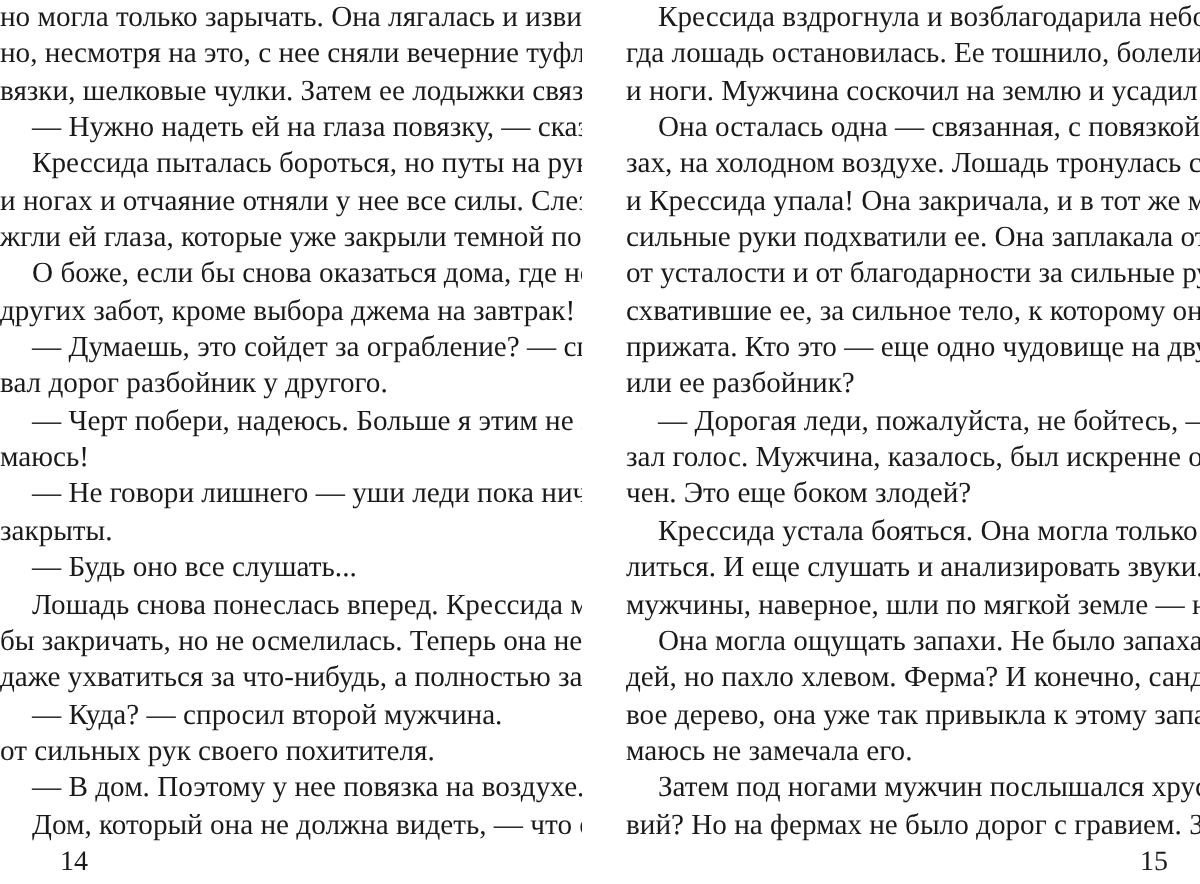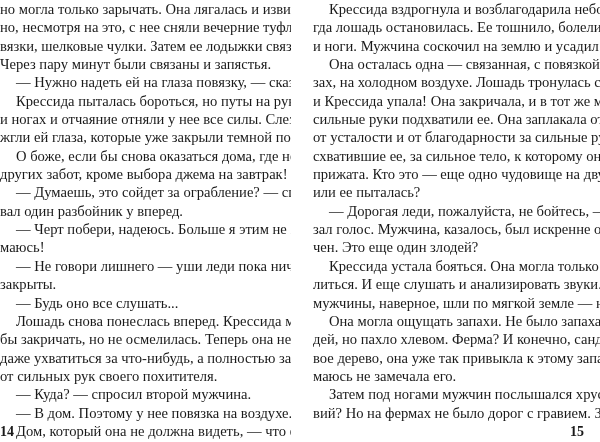--- a/index.html
+++ b/index.html
@@ -5,68 +5,67 @@
   html, body { margin: 0; padding: 0; background: #ffffff; }
   body { width: 600px; height: 442px; overflow: hidden; position: relative;
          font-family: "Liberation Serif", "DejaVu Serif", serif; color: #1a1a1a; }
   .page { position: absolute; top: 0; }
   .page.left { left: 0; width: 291px; }
   .page.right { left: 313px; width: 287px; }
   .ln { height: 18.35px; line-height: 18.35px; font-size: 14.6px; white-space: nowrap;
         text-align: justify; text-align-last: justify; overflow: hidden; }
   .ln.last { text-align-last: left; }
   .ln.ind { text-indent: 16px; }
-  .pnum { position: absolute; font-weight: bold; font-size: 14px; line-height: 18px; }
+  .pnum { position: absolute; font-weight: normal; font-size: 14px; line-height: 18px; margin-left: 30px; }
   .pnum.left { left: 0; top: 423px; }
   .pnum.right { right: 16px; top: 423px; }
 </style>
 </head>
 <body>
 
 <div class="page left" id="lp">
     <div class="ln ">но могла только зарычать. Она лягалась и извивалась,</div>
     <div class="ln ">но, несмотря на это, с нее сняли вечерние туфли, под-</div>
     <div class="ln ">вязки, шелковые чулки. Затем ее лодыжки связали.</div>
-    <div class="ln last">Через пару минут были связаны и запястья.</div>
     <div class="ln ind">— Нужно надеть ей на глаза повязку, — сказал</div>
     <div class="ln ind">Крессида пыталась бороться, но путы на руках</div>
     <div class="ln ">и ногах и отчаяние отняли у нее все силы. Слезы обо-</div>
     <div class="ln ">жгли ей глаза, которые уже закрыли темной повязкой.</div>
     <div class="ln ind">О боже, если бы снова оказаться дома, где не было</div>
     <div class="ln last">других забот, кроме выбора джема на завтрак!</div>
     <div class="ln ind">— Думаешь, это сойдет за ограбление? — спраши-</div>
-    <div class="ln last">вал один разбойник у вперед.</div>
+    <div class="ln last">вал дорог разбойник у другого.</div>
     <div class="ln ind">— Черт побери, надеюсь. Больше я этим не зани-</div>
     <div class="ln last">маюсь!</div>
     <div class="ln ind">— Не говори лишнего — уши леди пока ничем не</div>
     <div class="ln last">закрыты.</div>
     <div class="ln ind last">— Будь оно все слушать...</div>
     <div class="ln ind">Лошадь снова понеслась вперед. Крессида могла</div>
     <div class="ln ">бы закричать, но не осмелилась. Теперь она не могла</div>
     <div class="ln ">даже ухватиться за что-нибудь, а полностью зависела</div>
+    <div class="ln ind last">— Куда? — спросил второй мужчина.</div>
     <div class="ln last">от сильных рук своего похитителя.</div>
-    <div class="ln ind last">— Куда? — спросил второй мужчина.</div>
     <div class="ln ind last">— В дом. Поэтому у нее повязка на воздухе.</div>
     <div class="ln ind">Дом, который она не должна видеть, — что ее</div>
   </div>
 <div class="page right" id="rp">
     <div class="ln ind">Крессида вздрогнула и возблагодарила небо, ко-</div>
     <div class="ln ">гда лошадь остановилась. Ее тошнило, болели руки</div>
     <div class="ln ">и ноги. Мужчина соскочил на землю и усадил жен-</div>
     <div class="ln ind">Она осталась одна — связанная, с повязкой на гла-</div>
     <div class="ln ">зах, на холодном воздухе. Лошадь тронулась с места,</div>
     <div class="ln ">и Крессида упала! Она закричала, и в тот же момент</div>
     <div class="ln ">сильные руки подхватили ее. Она заплакала от страха,</div>
     <div class="ln ">от усталости и от благодарности за сильные руки,</div>
     <div class="ln ">схватившие ее, за сильное тело, к которому она была</div>
     <div class="ln ">прижата. Кто это — еще одно чудовище на двух ногах</div>
-    <div class="ln last">или ее пыталась?</div>
+    <div class="ln last">или ее разбойник?</div>
     <div class="ln ind">— Дорогая леди, пожалуйста, не бойтесь, — ска-</div>
     <div class="ln ">зал голос. Мужчина, казалось, был искренне озабо-</div>
-    <div class="ln last">чен. Это еще один злодей?</div>
+    <div class="ln last">чен. Это еще боком злодей?</div>
     <div class="ln ind">Крессида устала бояться. Она могла только мо-</div>
     <div class="ln ">литься. И еще слушать и анализировать звуки. Сейчас</div>
     <div class="ln ">мужчины, наверное, шли по мягкой земле — не было</div>
     <div class="ln ind">Она могла ощущать запахи. Не было запаха лоша-</div>
     <div class="ln ">дей, но пахло хлевом. Ферма? И конечно, сандало-</div>
     <div class="ln ">вое дерево, она уже так привыкла к этому запаху, что</div>
     <div class="ln last">маюсь не замечала его.</div>
     <div class="ln ind">Затем под ногами мужчин послышался хруст. Гра-</div>
     <div class="ln ">вий? Но на фермах не было дорог с гравием. Значит,</div>
   </div>

